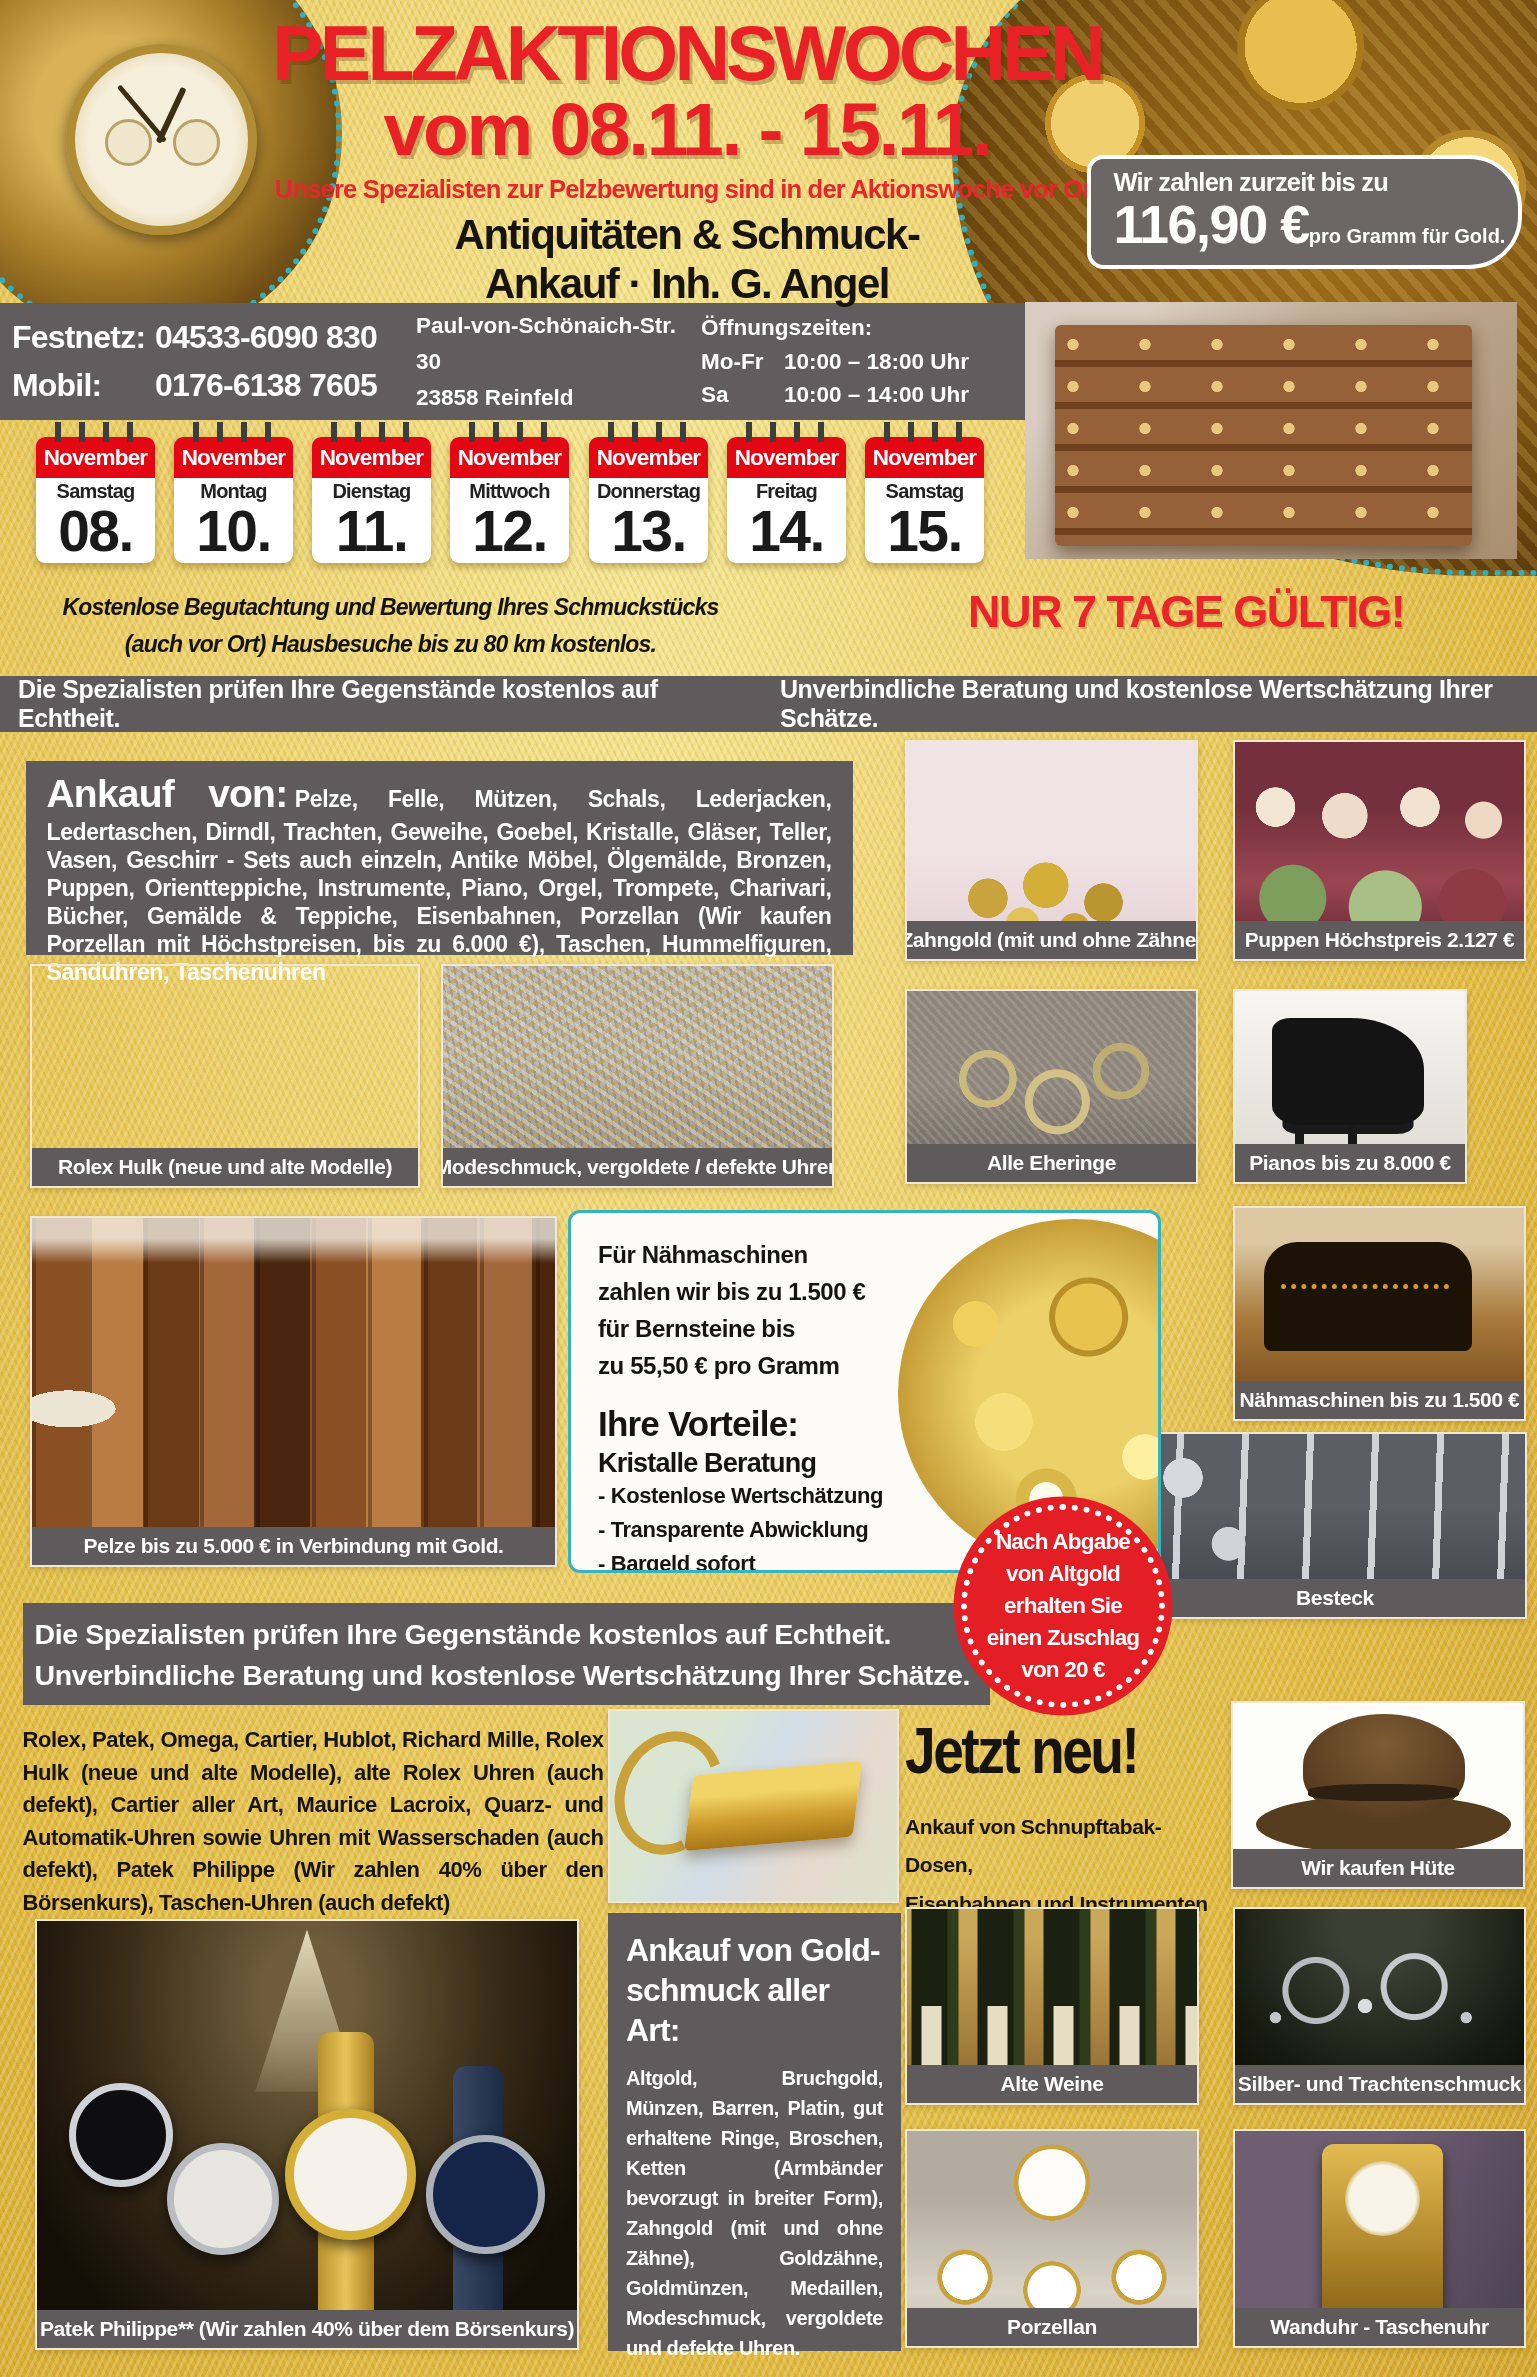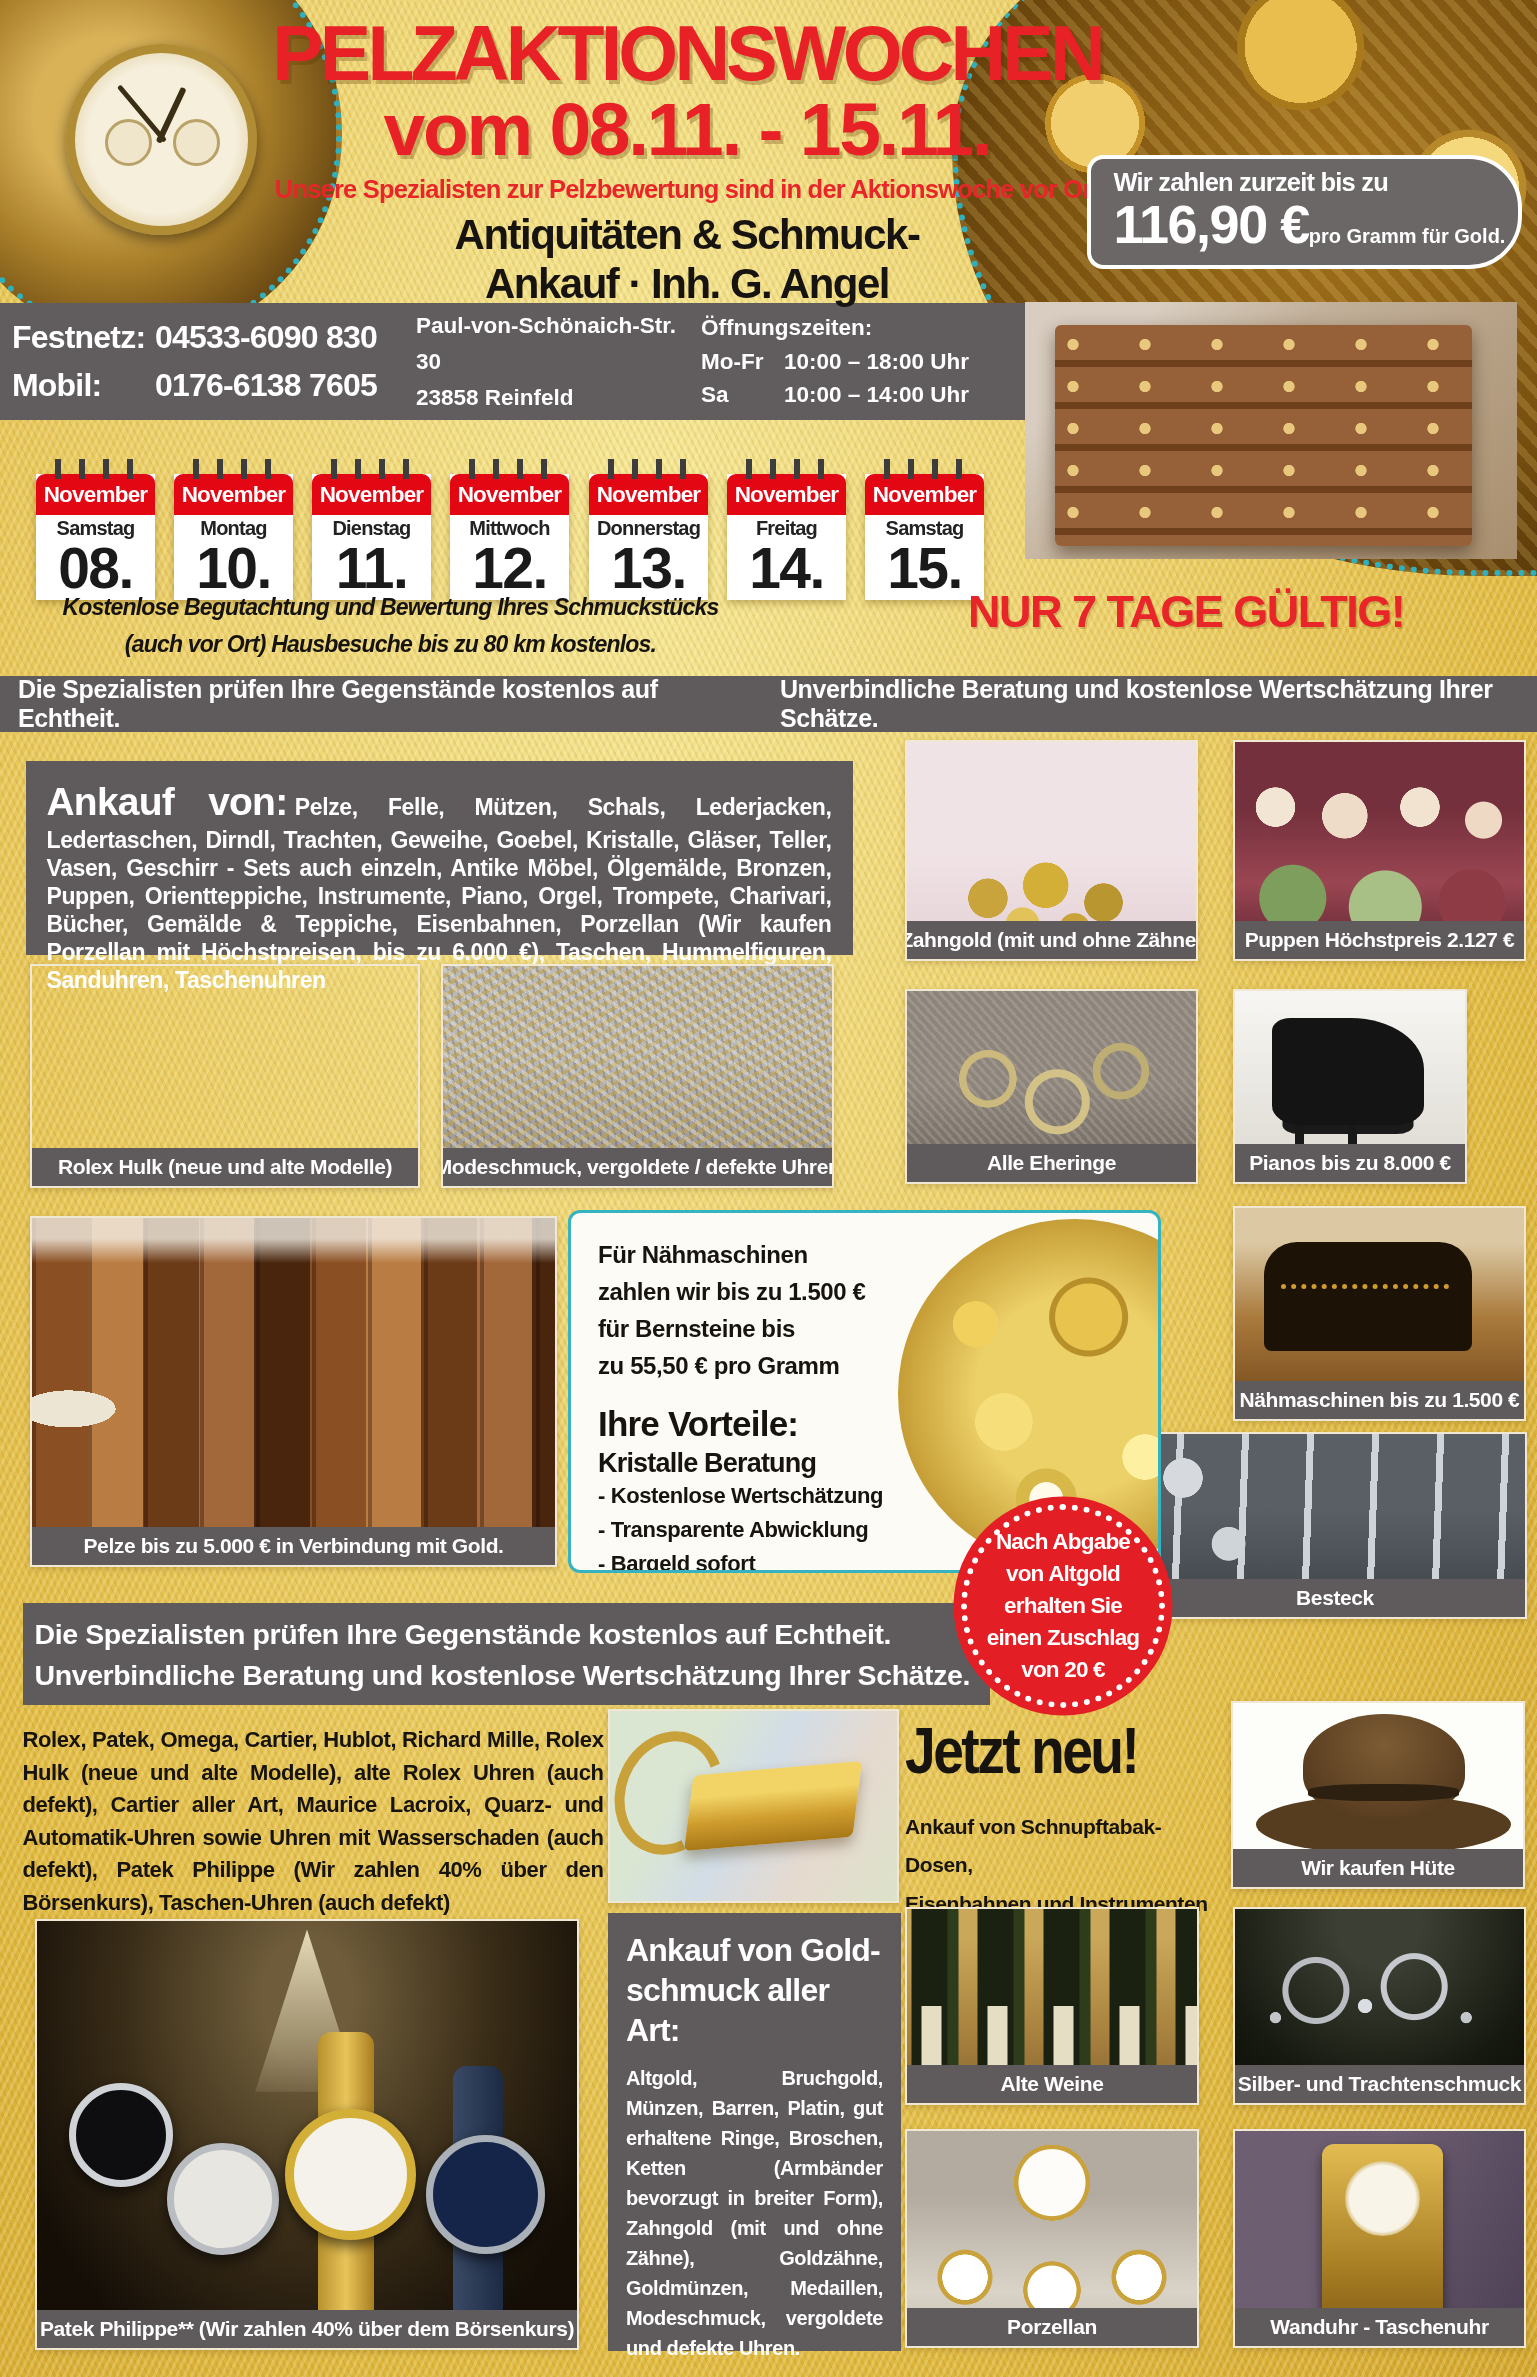--- a/index.html
+++ b/index.html
@@ -54,42 +54,42 @@
   .title-sub{font-size:25.5px;font-weight:bold;color:#e8262a;margin-top:7.5px;letter-spacing:-0.8px;}
   .biz{font-size:42px;font-weight:bold;color:#171310;letter-spacing:-1.5px;line-height:1.18;margin-top:6px;}
   
   #contact-bar{left:0;top:303px;width:1141px;height:117px;background:#615d5e;color:#fff;z-index:2;
     display:flex;align-items:center;box-sizing:border-box;padding:0 0 0 12px;}
   .phone-grid{display:grid;grid-template-columns:143px auto;row-gap:10.5px;font-size:32px;font-weight:bold;letter-spacing:-0.8px;}
   .addr{margin-left:39px;font-size:22.5px;font-weight:bold;line-height:1.6;width:270px;}
   .hours{margin-left:15px;font-size:22.5px;font-weight:bold;line-height:1.5;}
   .hours .row{display:grid;grid-template-columns:83px auto;}
   
-  .cal-card{position:absolute;width:119px;height:126px;background:#fff;border-radius:0;
-    box-shadow:0 3.8px 7.5px rgba(110,80,10,.4);text-align:center;margin-top:37px;}
+  .cal-card{position:absolute;width:119px;height:126px;background:#fff;border-radius:9px;
+    box-shadow:0 3.8px 7.5px rgba(110,80,10,.4);text-align:center;}
   .cal-head{height:41px;background:#e30613;border-radius:9px 9px 0 0;color:#fff;
     font-size:22.5px;font-weight:bold;line-height:41px;letter-spacing:-0.8px;}
   .cal-day{font-size:20px;font-weight:bold;color:#222;margin-top:1.5px;letter-spacing:-0.8px;}
   .cal-num{font-size:57px;font-weight:bold;color:#1a1a1a;line-height:1.0;letter-spacing:-1.5px;}
   .cal-pins{position:absolute;top:-15px;left:12px;right:12px;height:19.5px;
     background:repeating-linear-gradient(90deg, transparent 0 6.8px, #3d3d3d 6.8px 12.8px, transparent 12.8px 24px);
     border-radius:3px;}
   #note-block{left:45px;top:589px;width:691px;text-align:center;font-size:23px;font-weight:bold;
     color:#151210;line-height:1.6;letter-spacing:-0.8px;font-style:italic;}
   #validity{left:968px;top:586px;width:556px;font-size:45px;font-weight:bold;color:#e8262a;
     letter-spacing:-1.5px;text-shadow:1.5px 2.3px 0 rgba(90,40,0,.2);}
   
   .gray-banner{background:#5f5b5c;color:#fff;font-weight:bold;}
   #banner1{left:0;top:676px;width:1537px;height:56px;display:flex;align-items:center;
     font-size:25px;letter-spacing:-0.4px;padding-left:18px;box-sizing:border-box;gap:69px;}
   #banner2{left:22.5px;top:1603px;width:967px;height:102px;font-size:28.5px;letter-spacing:-0.4px;
     padding:10.5px 0 0 12px;box-sizing:border-box;line-height:1.45;}
   
   #ankauf-box{left:25.5px;top:761px;width:827px;height:194px;background:#5f5b5c;color:#fff;
-    padding:17px 21px;box-sizing:border-box;text-align:justify;
+    padding:9px 21px;box-sizing:border-box;text-align:justify;
     font-size:23px;font-weight:bold;line-height:1.22;letter-spacing:-0.4px;}
   #ankauf-box .lead{font-size:39px;letter-spacing:-0.8px;padding-right:7.5px;}
   
   .photo{position:absolute;overflow:hidden;border:2.3px solid #f0e8d2;box-sizing:border-box;
     box-shadow:0 2.3px 6px rgba(100,70,10,.25);}
   .caption{position:absolute;left:0;right:0;bottom:0;height:38px;background:#5f5b5c;color:#fff;
     display:flex;align-items:center;justify-content:center;font-size:21px;font-weight:bold;
     letter-spacing:-0.4px;white-space:nowrap;}
   #p-rolex{left:30px;top:964px;width:390px;height:224px;
     background-image:

